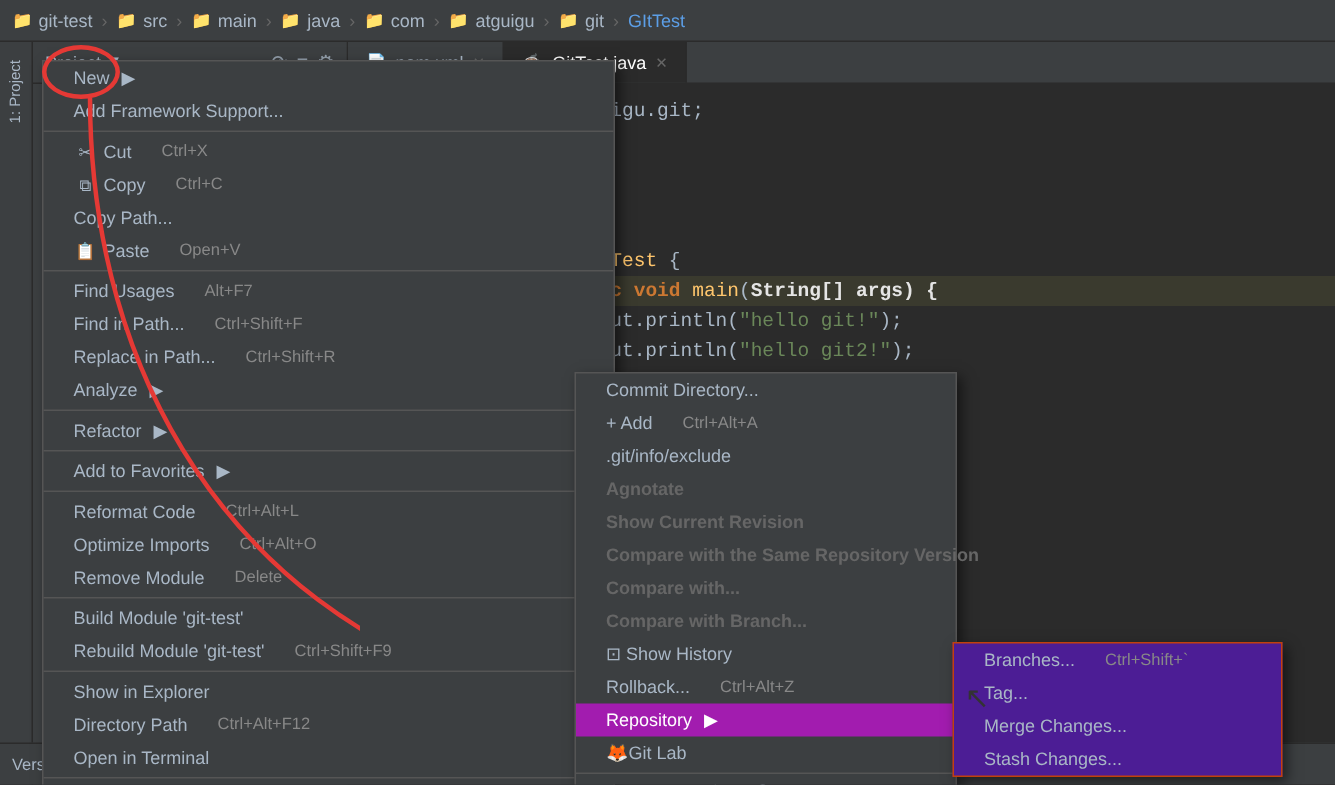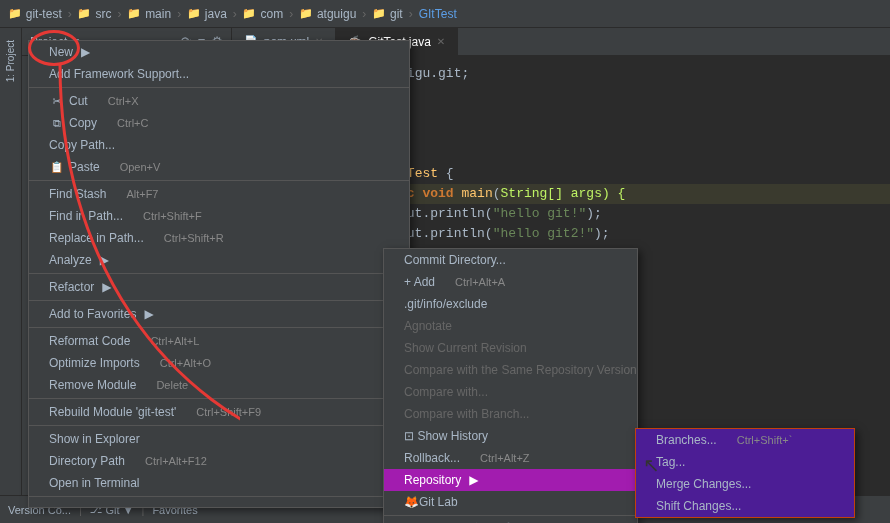--- a/index.html
+++ b/index.html
@@ -165,21 +165,21 @@
       display: flex;
       align-items: center;
       justify-content: flex-start;
       cursor: pointer;
       color: #a9b7c6;
       font-size: 12px;
       white-space: nowrap;
       position: relative;
     }
     .menu-item.selected { background: #a21caf; color: #fff; }
-    .menu-item.disabled { color: #666; cursor: default; }
+    .menu-item.disabled { color: #666; cursor: default; font-weight: bold; }
     .menu-item .shortcut { color: #888; font-size: 11px; margin-left: 20px; }
     .menu-item .arrow { color: #a9b7c6; margin-left: 8px; }
     .menu-separator { height: 1px; background: #555; margin: 2px 0; }
     .menu-item-icon { width: 16px; margin-right: 4px; display: inline-flex; align-items: center; justify-content: center; font-size: 11px; }
 
     
     .submenu-1 {
       position: absolute;
       left: 383px;
       top: 250px;
@@ -388,21 +388,21 @@
       <div class="line">
         <span class="line-num">5</span>
         <span class="code cm"> */</span>
       </div>
       <div class="line">
         <span class="line-num">6</span>
         <span class="code"><span class="kw">public</span> <span class="kw">class</span> <span class="cls">GItTest</span> {</span>
       </div>
       <div class="line highlighted-line">
         <span class="line-num">7</span>
-        <span class="code">&nbsp;&nbsp;&nbsp;&nbsp;<span class="kw">public</span> <span class="kw">static</span> <span class="kw">void</span> <span class="fn">main</span>(<span style="color:#bef264;">String[] args) {</span></span>
+        <span class="code">&nbsp;&nbsp;&nbsp;&nbsp;<span class="kw">public</span> <span class="kw">static</span> <span class="kw">void</span> <span class="fn">main</span>(<span style="color:#e5e5e5;font-weight:bold;">String[] args) {</span></span>
       </div>
       <div class="line">
         <span class="line-num">8</span>
         <span class="code">&nbsp;&nbsp;&nbsp;&nbsp;&nbsp;&nbsp;&nbsp;&nbsp;System.out.println(<span class="str">"hello git!"</span>);</span>
       </div>
       <div class="line">
         <span class="line-num">9</span>
         <span class="code">&nbsp;&nbsp;&nbsp;&nbsp;&nbsp;&nbsp;&nbsp;&nbsp;System.out.println(<span class="str">"hello git2!"</span>);</span>
       </div>
       <div class="line">
@@ -432,21 +432,21 @@
   </div>
   <div class="menu-item">
     <span>Copy Path...</span>
   </div>
   <div class="menu-item">
     <span><span class="menu-item-icon">📋</span>Paste</span>
     <span class="shortcut">Open+V</span>
   </div>
   <div class="menu-separator"></div>
   <div class="menu-item">
-    <span>Find Stash</span>
+    <span>Find Usages</span>
     <span class="shortcut">Alt+F7</span>
   </div>
   <div class="menu-item">
     <span>Find in Path...</span>
     <span class="shortcut">Ctrl+Shift+F</span>
   </div>
   <div class="menu-item">
     <span>Replace in Path...</span>
     <span class="shortcut">Ctrl+Shift+R</span>
   </div>
@@ -471,20 +471,23 @@
   </div>
   <div class="menu-item">
     <span>Optimize Imports</span>
     <span class="shortcut">Ctrl+Alt+O</span>
   </div>
   <div class="menu-item">
     <span>Remove Module</span>
     <span class="shortcut">Delete</span>
   </div>
   <div class="menu-separator"></div>
+  <div class="menu-item">
+    <span>Build Module 'git-test'</span>
+  </div>
   <div class="menu-item">
     <span>Rebuild Module 'git-test'</span>
     <span class="shortcut">Ctrl+Shift+F9</span>
   </div>
   <div class="menu-separator"></div>
   <div class="menu-item">
     <span>Show in Explorer</span>
   </div>
   <div class="menu-item">
     <span>Directory Path</span>
@@ -554,21 +557,21 @@
     <span>Branches...</span>
     <span class="shortcut">Ctrl+Shift+`</span>
   </div>
   <div class="menu-item">
     <span>Tag...</span>
   </div>
   <div class="menu-item">
     <span>Merge Changes...</span>
   </div>
   <div class="menu-item">
-    <span>Shift Changes...</span>
+    <span>Stash Changes...</span>
   </div>
 </div>
 
 <div class="bottom-bar">
   <span>Version Co...</span>
   <span style="color:#666;">|</span>
   <span style="display:flex; align-items:center; gap:3px;">
     <span>⎇</span>
     <span>Git ▼</span>
   </span>

